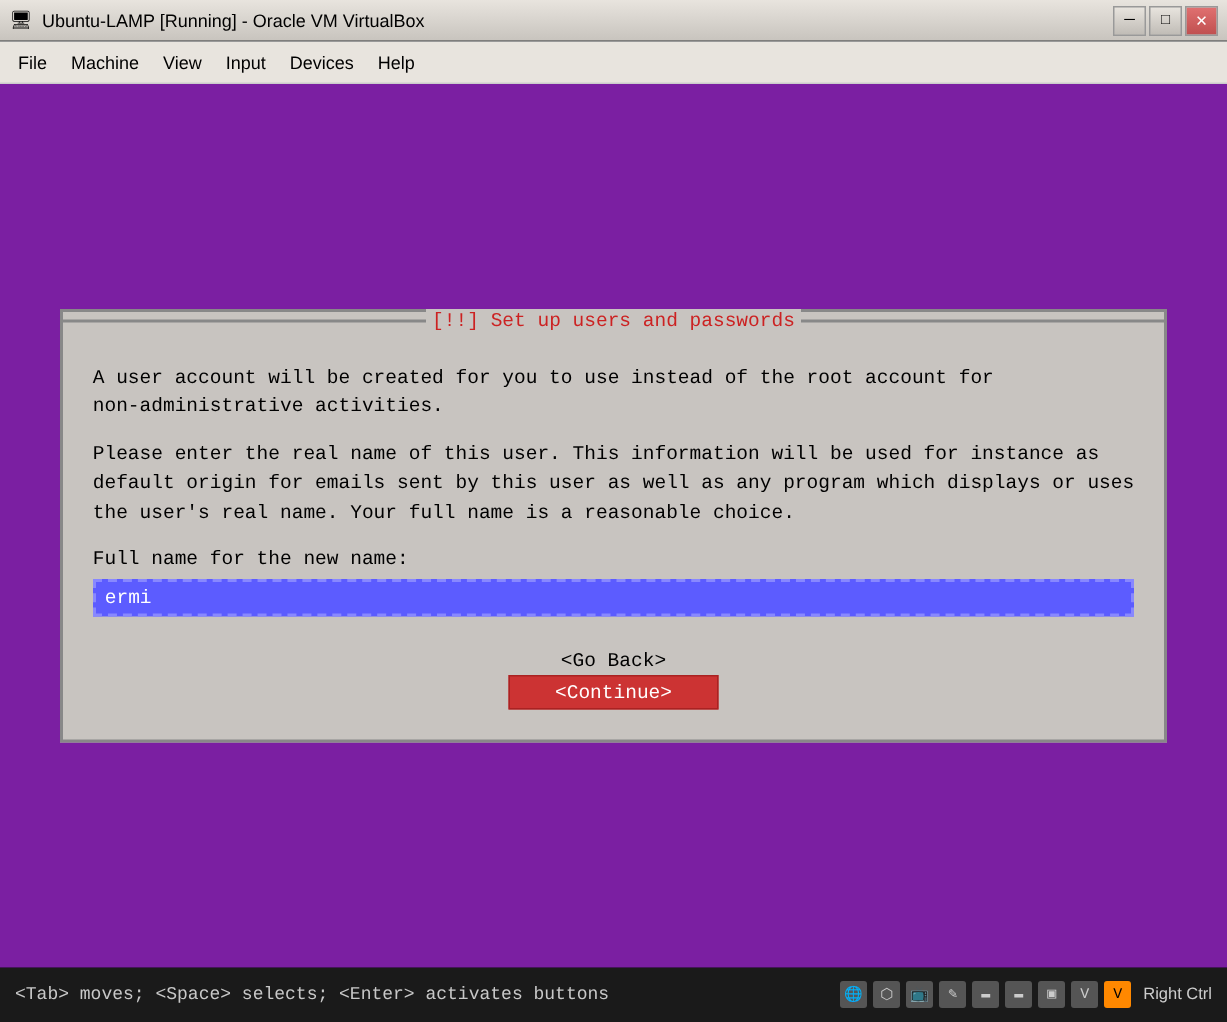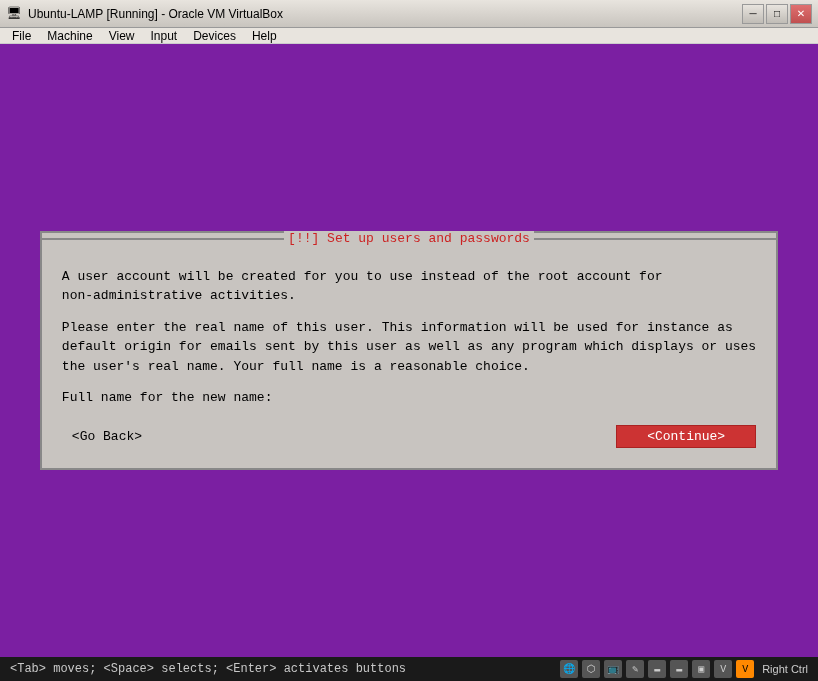--- a/index.html
+++ b/index.html
@@ -61,21 +61,21 @@
     }
 
     .title-btn.close {
       background: linear-gradient(to bottom, #e07070, #c05050);
       color: white;
     }
 
     
     #menu-bar {
       background: #e8e4de;
-      height: 16px;
+      height: 28px;
       display: flex;
       align-items: center;
       padding: 0 4px;
       border-bottom: 1px solid #ccc;
       flex-shrink: 0;
     }
 
     .menu-item {
       font-family: Arial, sans-serif;
       font-size: 12px;
@@ -120,20 +120,21 @@
       font-size: 13px;
       padding: 3px 6px;
       outline: none;
     }
 
     #dialog-buttons {
       display: flex;
       justify-content: space-between;
       align-items: center;
       margin-top: 20px;
+      flex-direction: column;
     }
 
     .dialog-btn {
       font-family: 'Courier New', Courier, monospace;
       font-size: 13px;
       padding: 2px 10px;
       cursor: pointer;
       border: none;
       background: transparent;
       color: #000;
@@ -146,21 +147,21 @@
     .dialog-btn.continue-btn {
       background: #cc3333;
       color: #fff;
       padding: 3px 30px;
       border: 1px solid #aa2222;
     }
 
     
     #status-bar {
       background: #1a1a1a;
-      height: 24px;
+      height: 36px;
       display: flex;
       align-items: center;
       padding: 0 10px;
       flex-shrink: 0;
       gap: 16px;
     }
 
     #status-text {
       color: #c8c8c8;
       font-family: 'Courier New', Courier, monospace;
@@ -261,20 +262,21 @@
       <div id="dialog-title-bar">
         <div class="title-segment-line"></div>
         <div class="title-segment-text">[!!] Set up users and passwords</div>
         <div class="title-segment-line"></div>
       </div>
 
       <div style="padding-top: 14px;">
         <p class="dialog-text">A user account will be created for you to use instead of the root account for<br>non-administrative activities.</p>
         <p class="dialog-text" style="margin-top:12px;">Please enter the real name of this user. This information will be used for instance as<br>default origin for emails sent by this user as well as any program which displays or uses<br>the user's real name. Your full name is a reasonable choice.</p>
         <p class="dialog-label">Full name for the new name:</p>
+        <input type="text" id="input-field" value="ermi" style="">
         <div id="dialog-buttons">
           <button class="dialog-btn back">&lt;Go Back&gt;</button>
           <button class="dialog-btn continue-btn">&lt;Continue&gt;</button>
         </div>
       </div>
     </div>
   </div>
 </div>
 
 <div id="status-bar">

